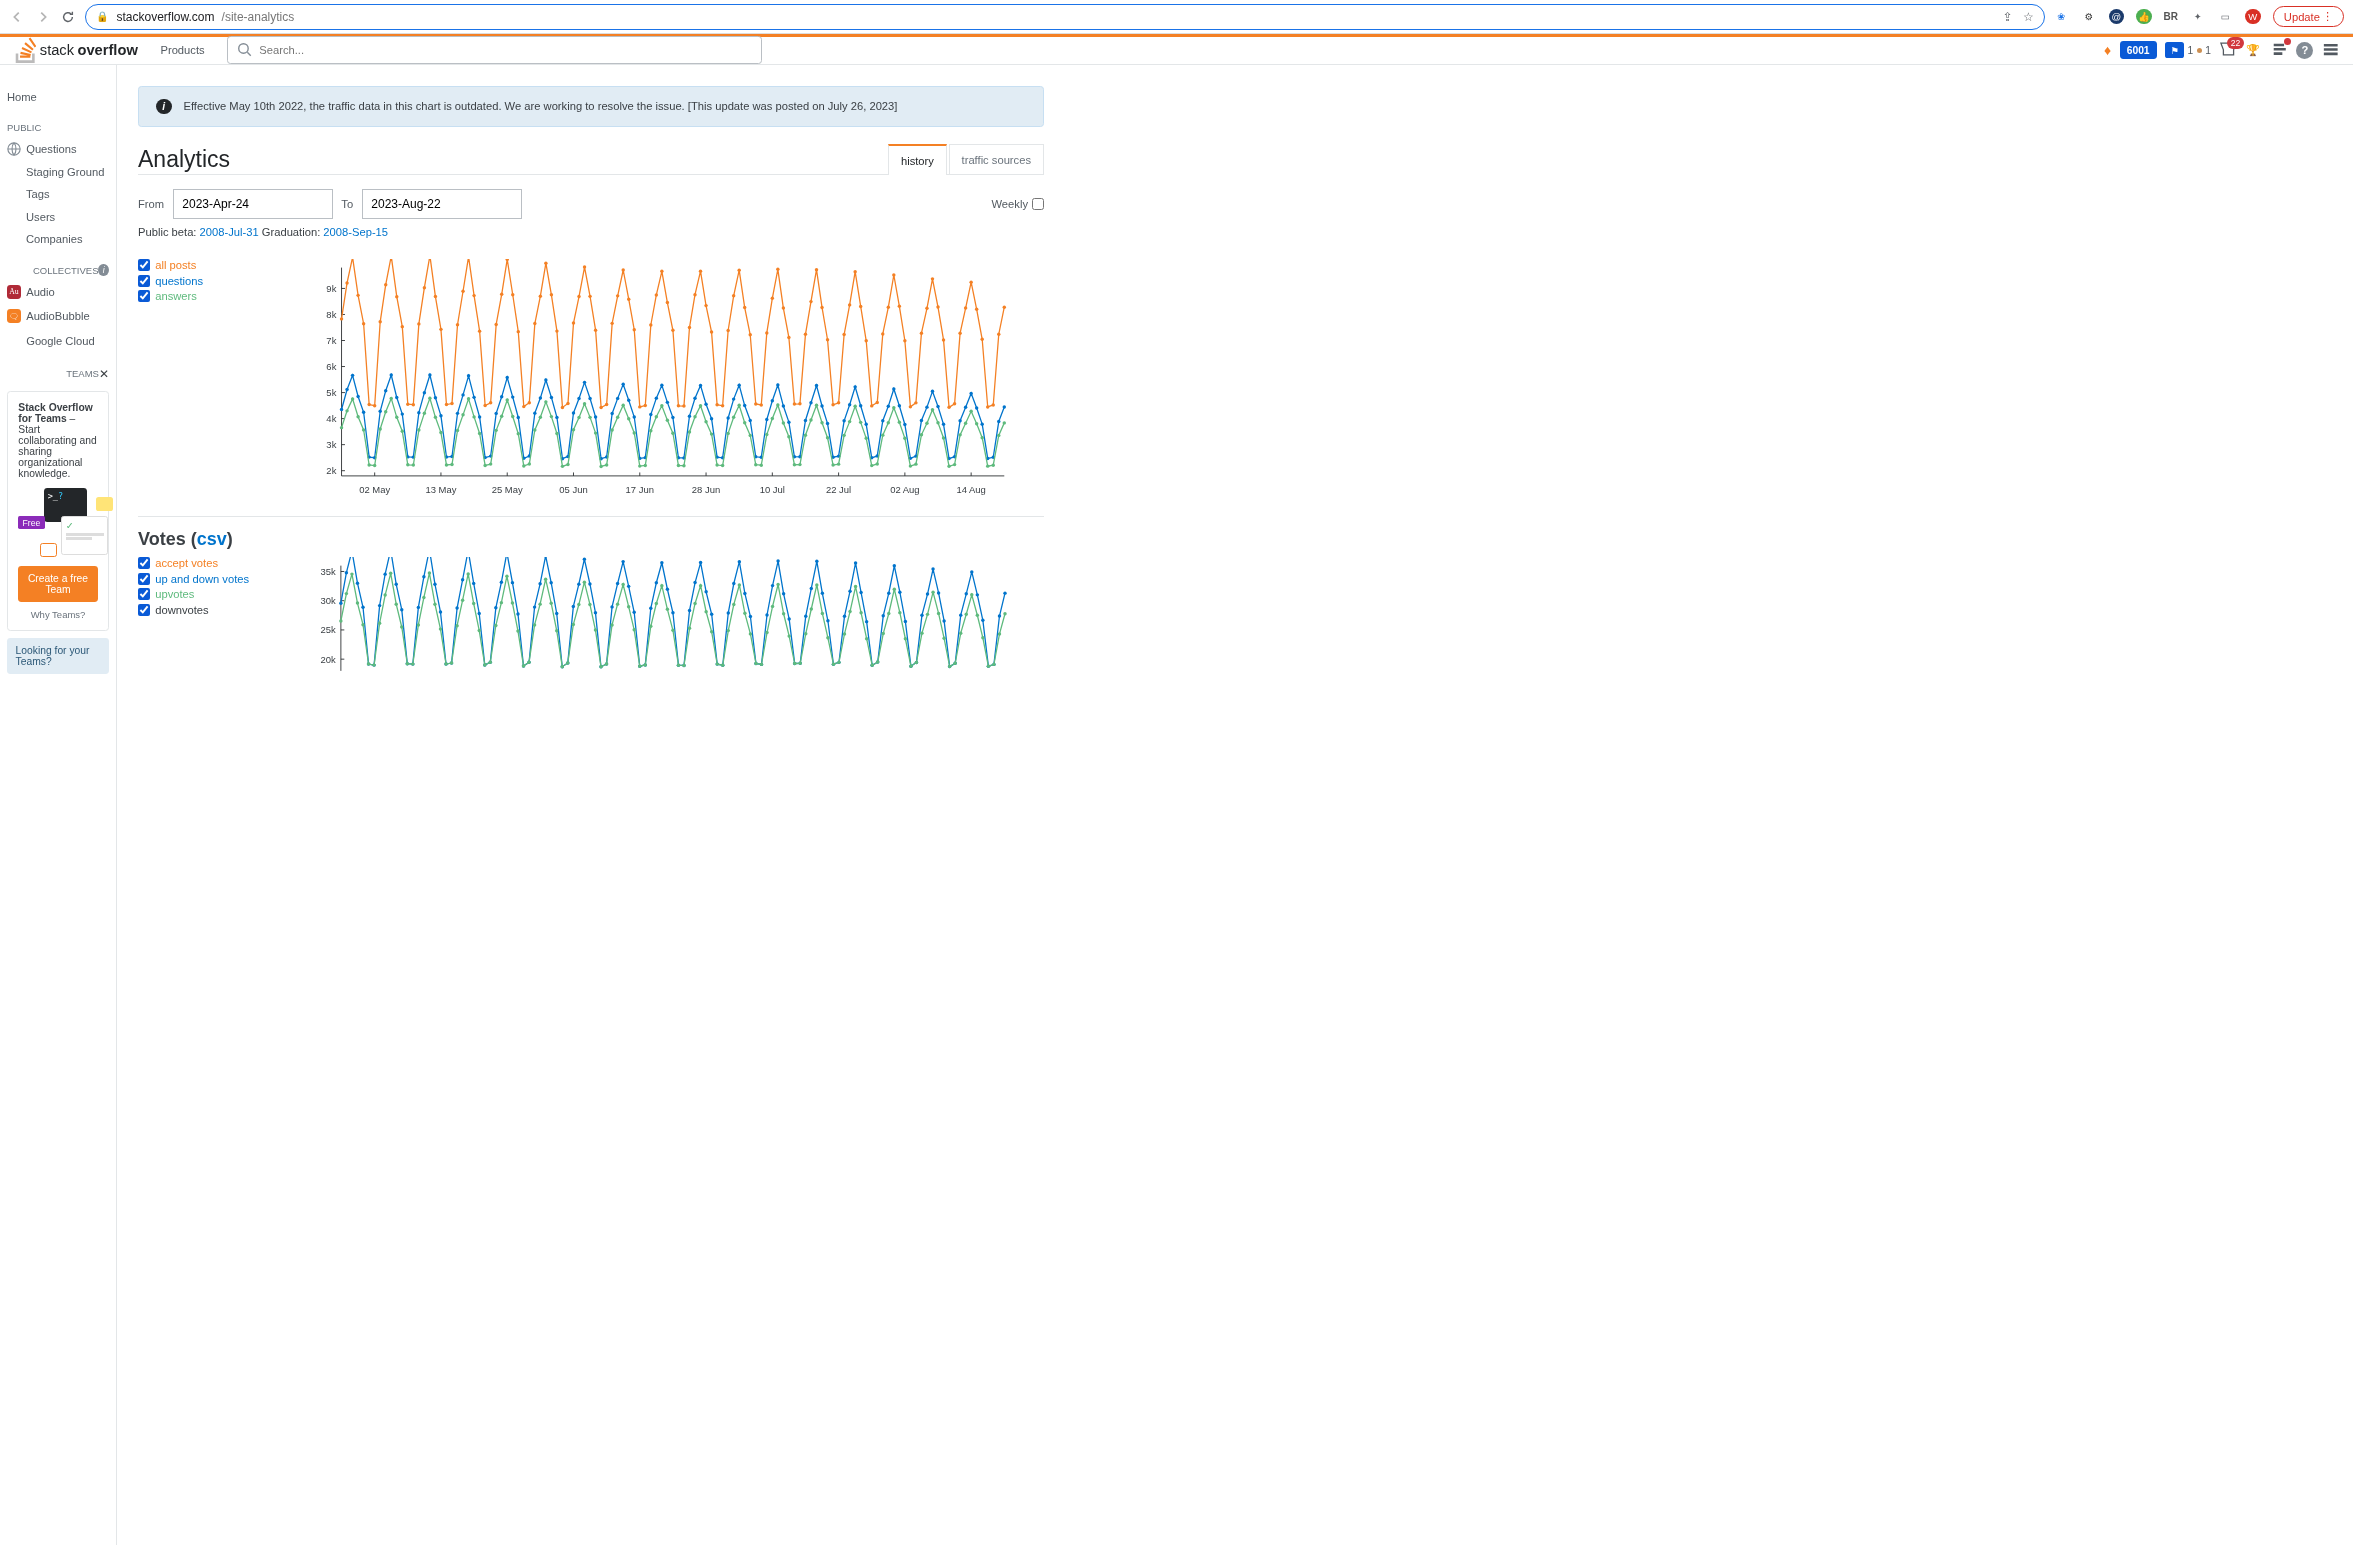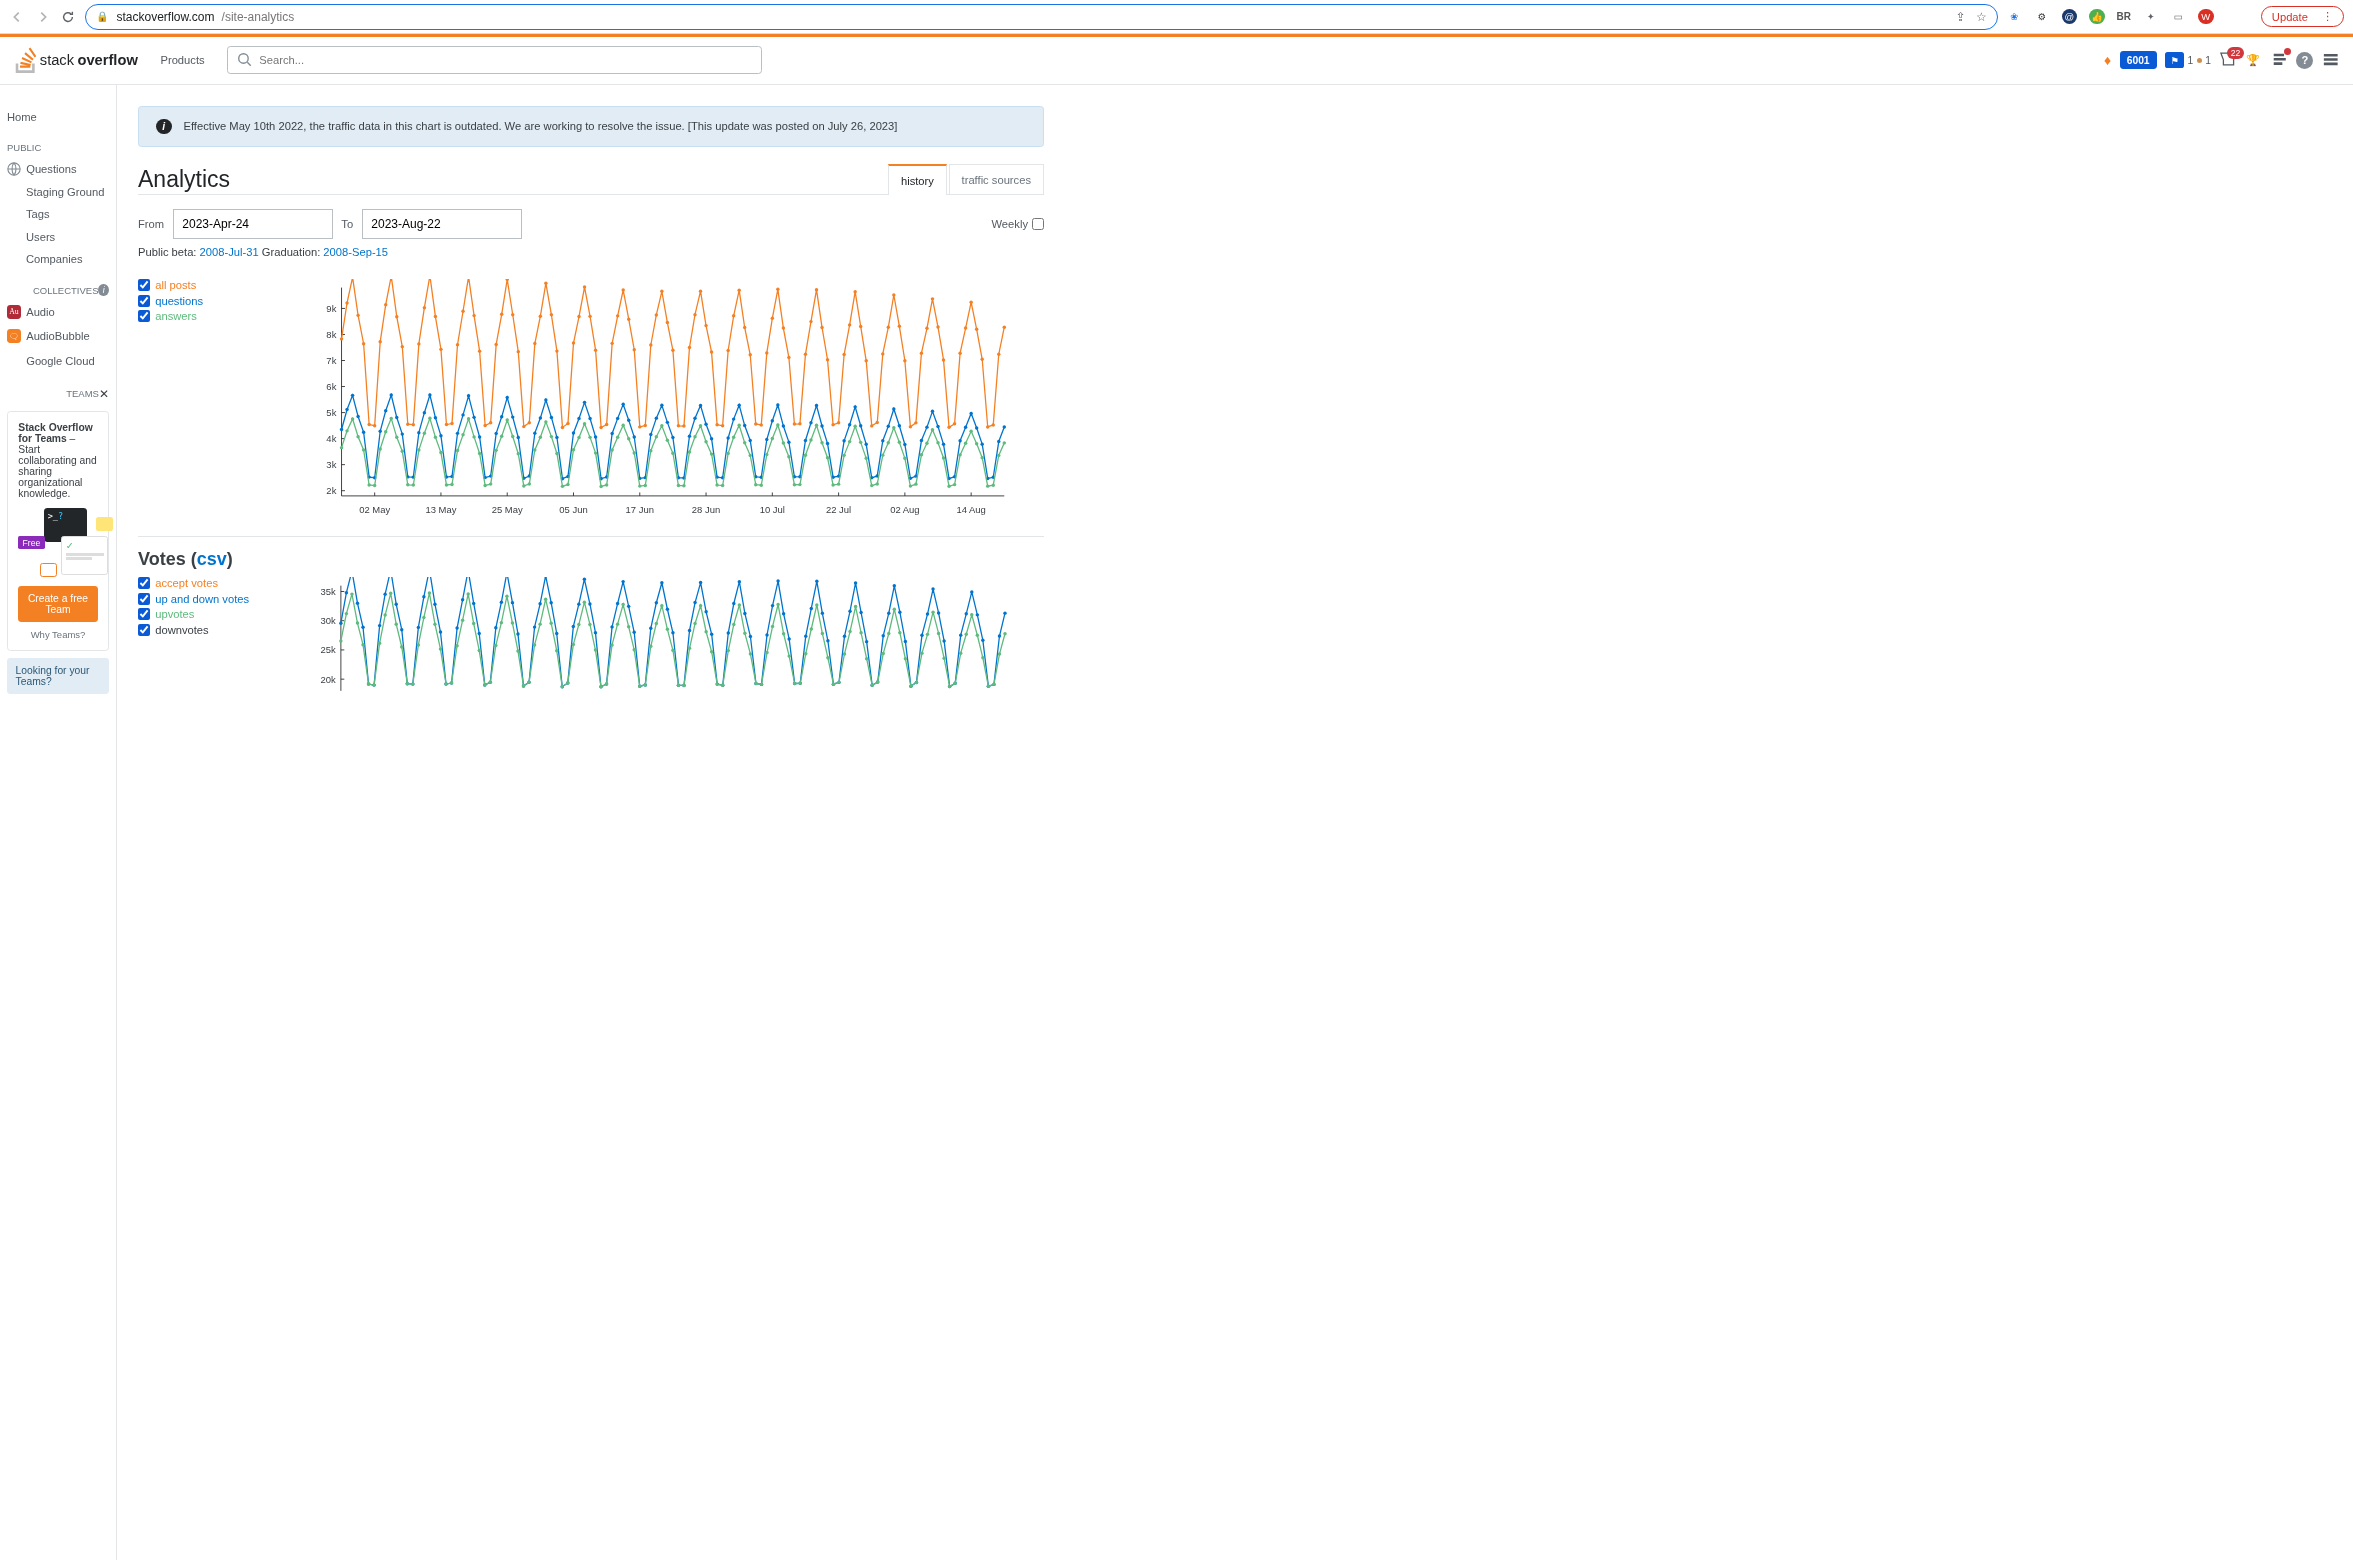--- a/index.html
+++ b/index.html
@@ -7,25 +7,25 @@
 
 
 .browser-chrome { height: 34px; display: flex; align-items: center; padding: 0 8.6px; gap: 8.6px; border-bottom: 0.9px solid #ddd; }
 .browser-nav-btn { width: 17px; height: 17px; display: flex; align-items: center; justify-content: center; color: #5f6368; }
 .browser-nav-btn.disabled { color: #b5b5b5; }
 .url-bar { flex: 1; height: 26px; border: 1.7px solid #1a73e8; border-radius: 14px; display: flex; align-items: center; padding: 0 10.3px; gap: 7px; color: #202124; font-size: 12px; }
 .url-bar .lock { color: #5f6368; font-size: 10.3px; }
 .url-muted { color: #777; }
 .chrome-icons { display: flex; align-items: center; gap: 12px; }
 .chrome-icon { width: 15.5px; height: 15.5px; border-radius: 50%; display: flex; align-items: center; justify-content: center; font-size: 9.5px; color: #fff; }
-.update-btn { border: 0.9px solid #d93025; color: #d93025; border-radius: 12px; padding: 3.4px 10.3px; font-size: 11.2px; display: flex; align-items: center; gap: 14px; margin-left: 35px; }
+.update-btn { border: 0.9px solid #d93025; color: #d93025; border-radius: 12px; padding: 3.4px 10.3px; font-size: 11.2px; display: flex; align-items: center; gap: 2px; }
 
 
 .orange-line { height: 2.6px; background: #f48024; }
-.topbar { height: 48px; display: flex; align-items: center; padding: 0 14px; gap: 14px; border-bottom: 0.9px solid #e3e6e8; }
+.topbar { height: 28px; display: flex; align-items: center; padding: 0 14px; gap: 14px; border-bottom: 0.9px solid #e3e6e8; }
 .so-logo { display: flex; align-items: center; gap: 3.4px; font-size: 14.7px; }
 .so-logo svg { display: block; }
 .so-logo .bold { font-weight: 700; }
 .products-link { color: #525960; padding: 5.2px 8.6px; }
 .search-box { flex: 1; max-width: 535px; height: 28.5px; border: 0.9px solid #babfc4; border-radius: 3.4px; display: flex; align-items: center; padding: 0 8.6px; gap: 7px; }
 .search-box input { border: none; outline: none; flex: 1; font-size: 11.2px; background: transparent; }
 .topbar-right { display: flex; align-items: center; gap: 8.6px; margin-left: auto; }
 .rep-badge { background: #0a5ad6; color: #fff; padding: 3.4px 7px; border-radius: 3.4px; font-size: 10.3px; font-weight: 600; }
 .mod-diamond { color: #f48024; font-size: 14px; }
 .inbox-badge { position: relative; color: #525960; }

